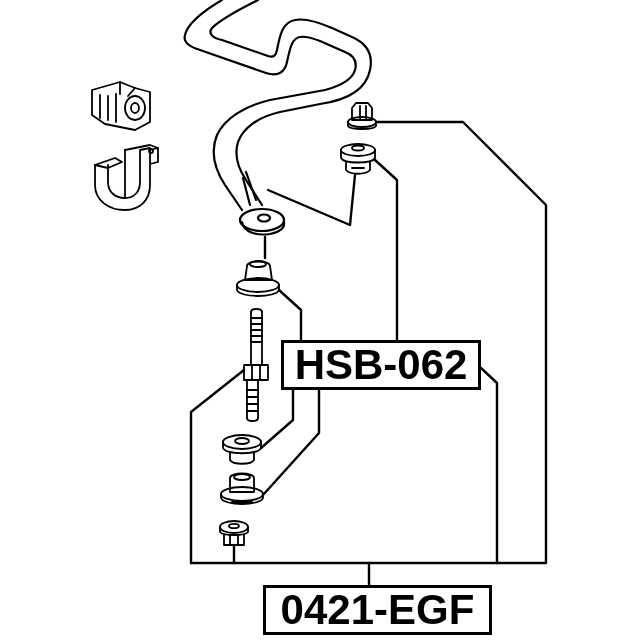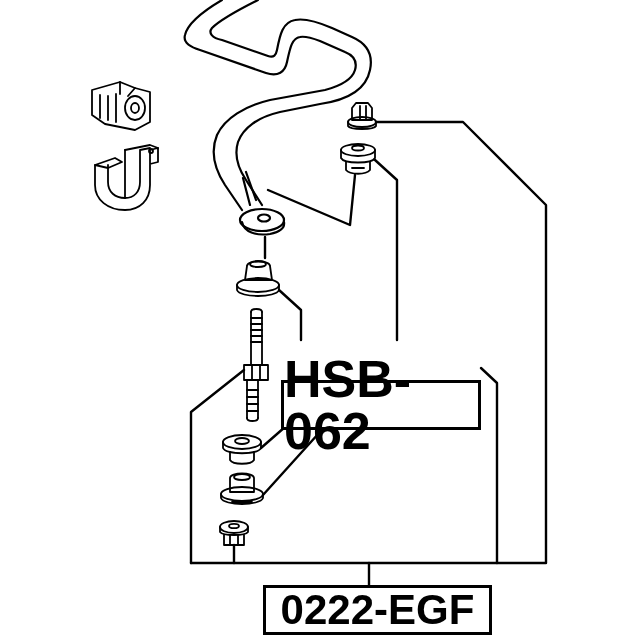--- a/index.html
+++ b/index.html
@@ -10,21 +10,21 @@
       background: #ffffff;
       border: 3px solid #000000;
       box-sizing: border-box;
       display: flex; align-items: center; justify-content: center;
       font-family: "Liberation Sans", sans-serif;
       font-weight: bold;
       color: #000000;
       letter-spacing: 0px;
       line-height: 1;
     }
-    #label-hsb { left: 281px; top: 340px; width: 200px; height: 50px; font-size: 52px; margin-top: 40px; }
+    #label-hsb { left: 281px; top: 340px; width: 200px; height: 50px; font-size: 42px; }
     #label-egf { left: 263px; top: 585px; width: 229px; height: 50px; font-size: 42px; }
   </style>
 </head>
 <body>
 
 <svg class="diagram" viewBox="0 0 640 640" xmlns="http://www.w3.org/2000/svg">
   <g fill="none" stroke="#000" stroke-width="2.2" stroke-linejoin="round" stroke-linecap="round">
 
     <g>
       <path d="M222 0 C205 10 188 22 185 35 C183 42 190 47 200 50 L266 73 C278 77 285 72 287 62 C290 48 292 38 300 37 C305 36 312 38 320 41 L345 52 C355 56 357 63 355 70 C352 80 340 86 325 90 L270 100 C245 106 225 118 217 135 C210 152 214 168 225 185 L242 210"></path>
@@ -127,14 +127,14 @@
       <path d="M369 563 L369 585"></path>
     </g>
   </g>
 </svg>
 
 <div class="label-box" id="label-hsb">
   <span>HSB-062</span>
 </div>
 
 <div class="label-box" id="label-egf">
-  <span>0222-EGF</span>
+  <span>0421-EGF</span>
 </div>
 
 </body></html>

